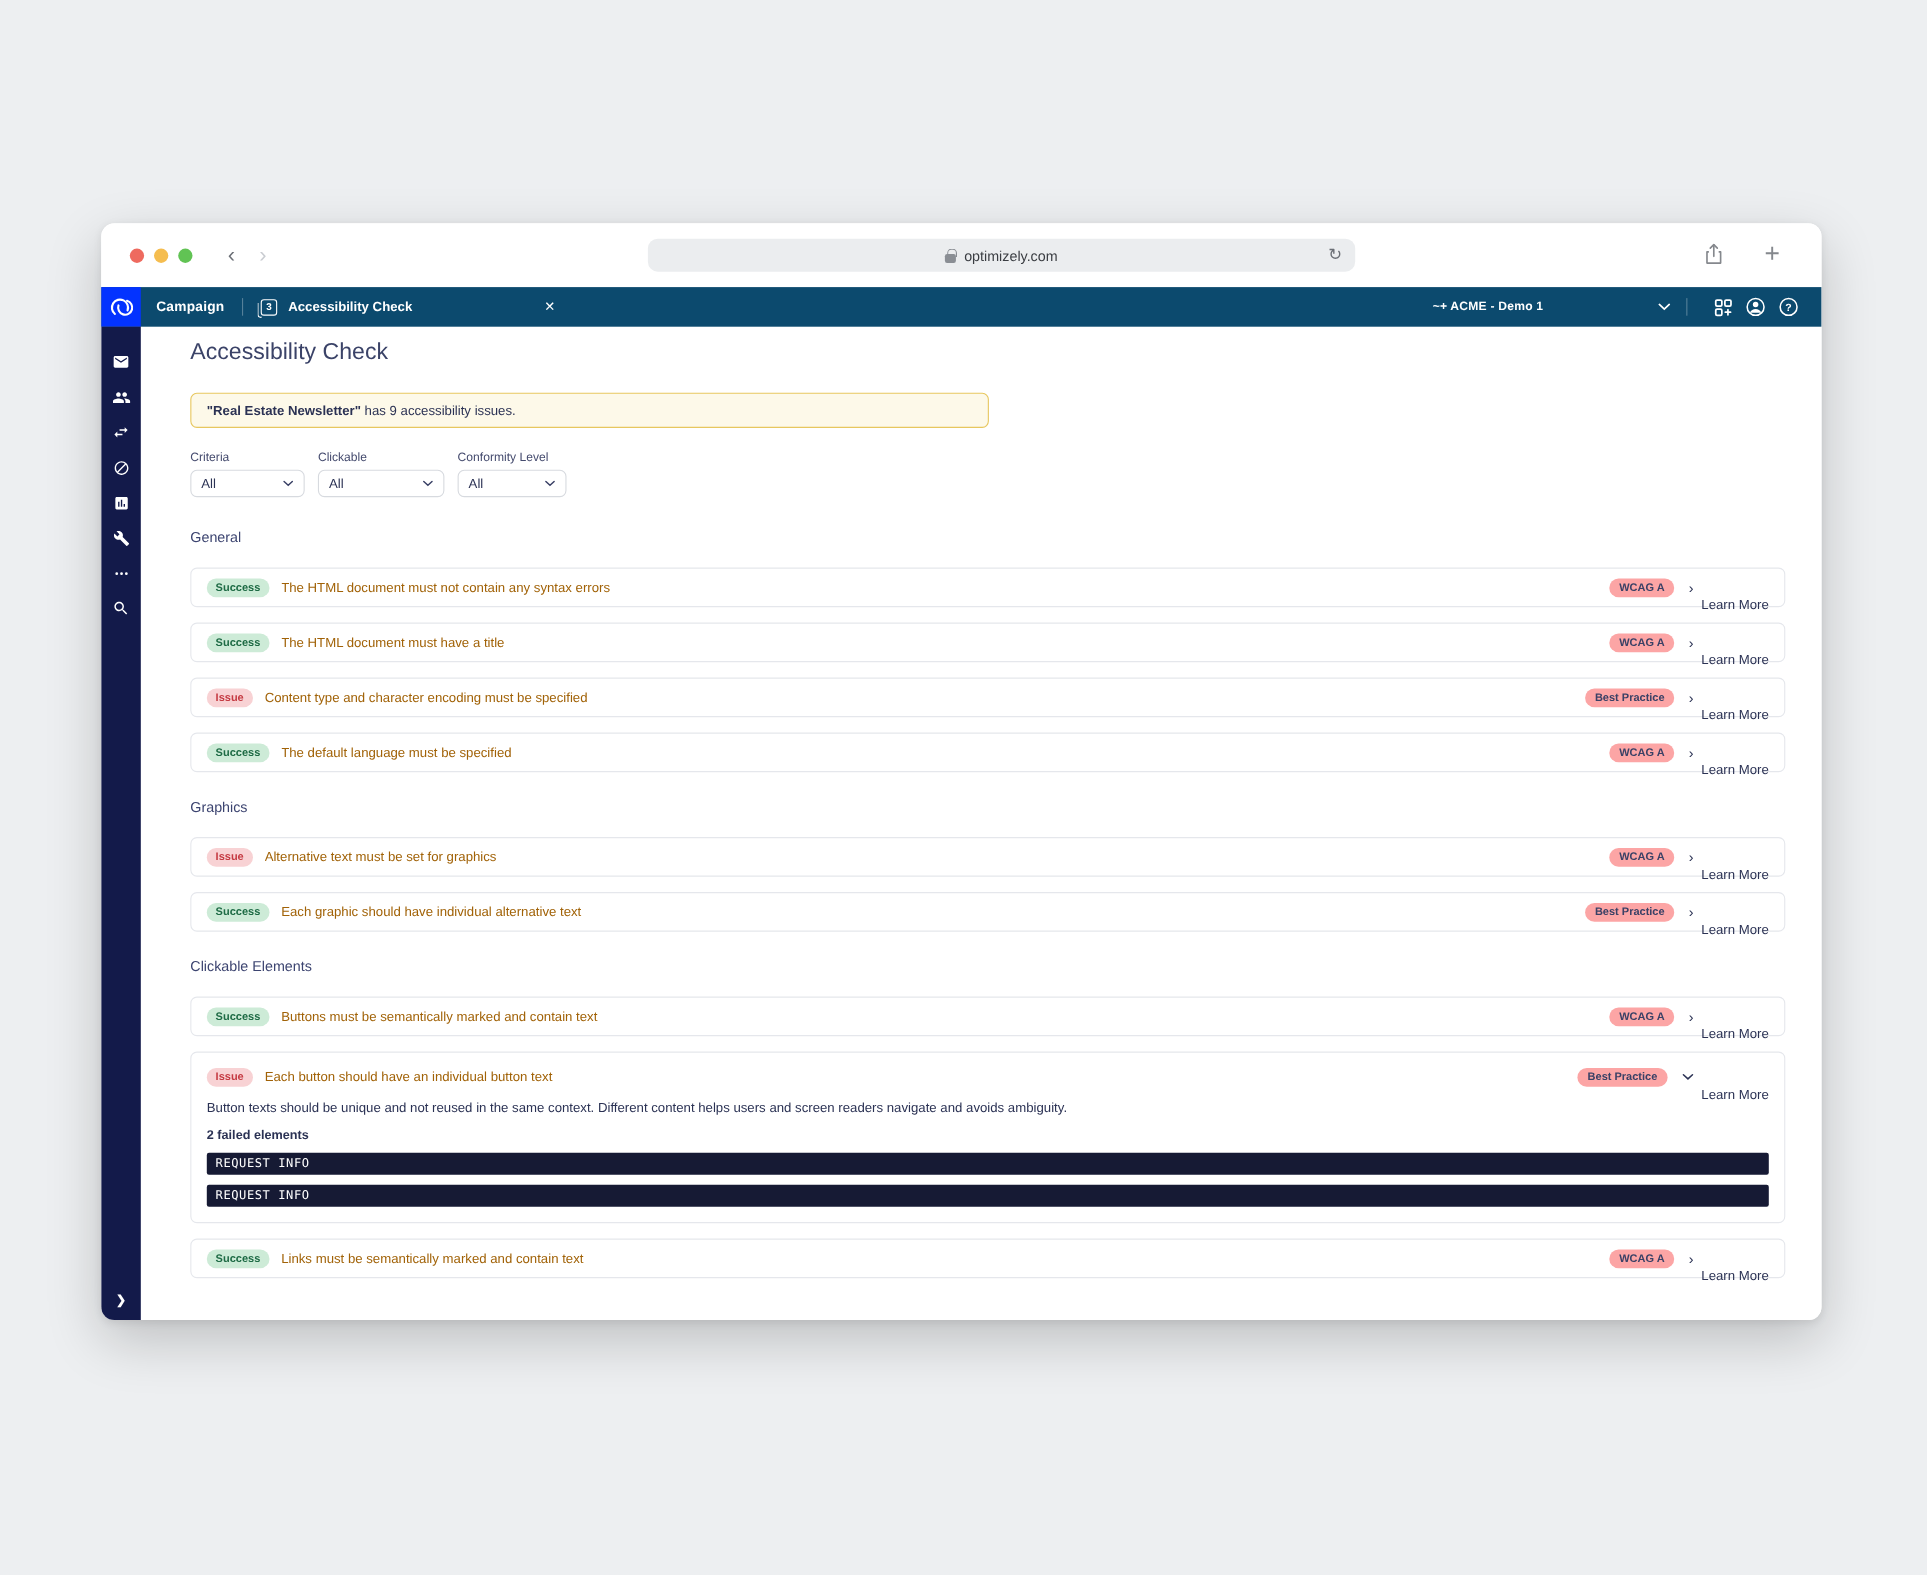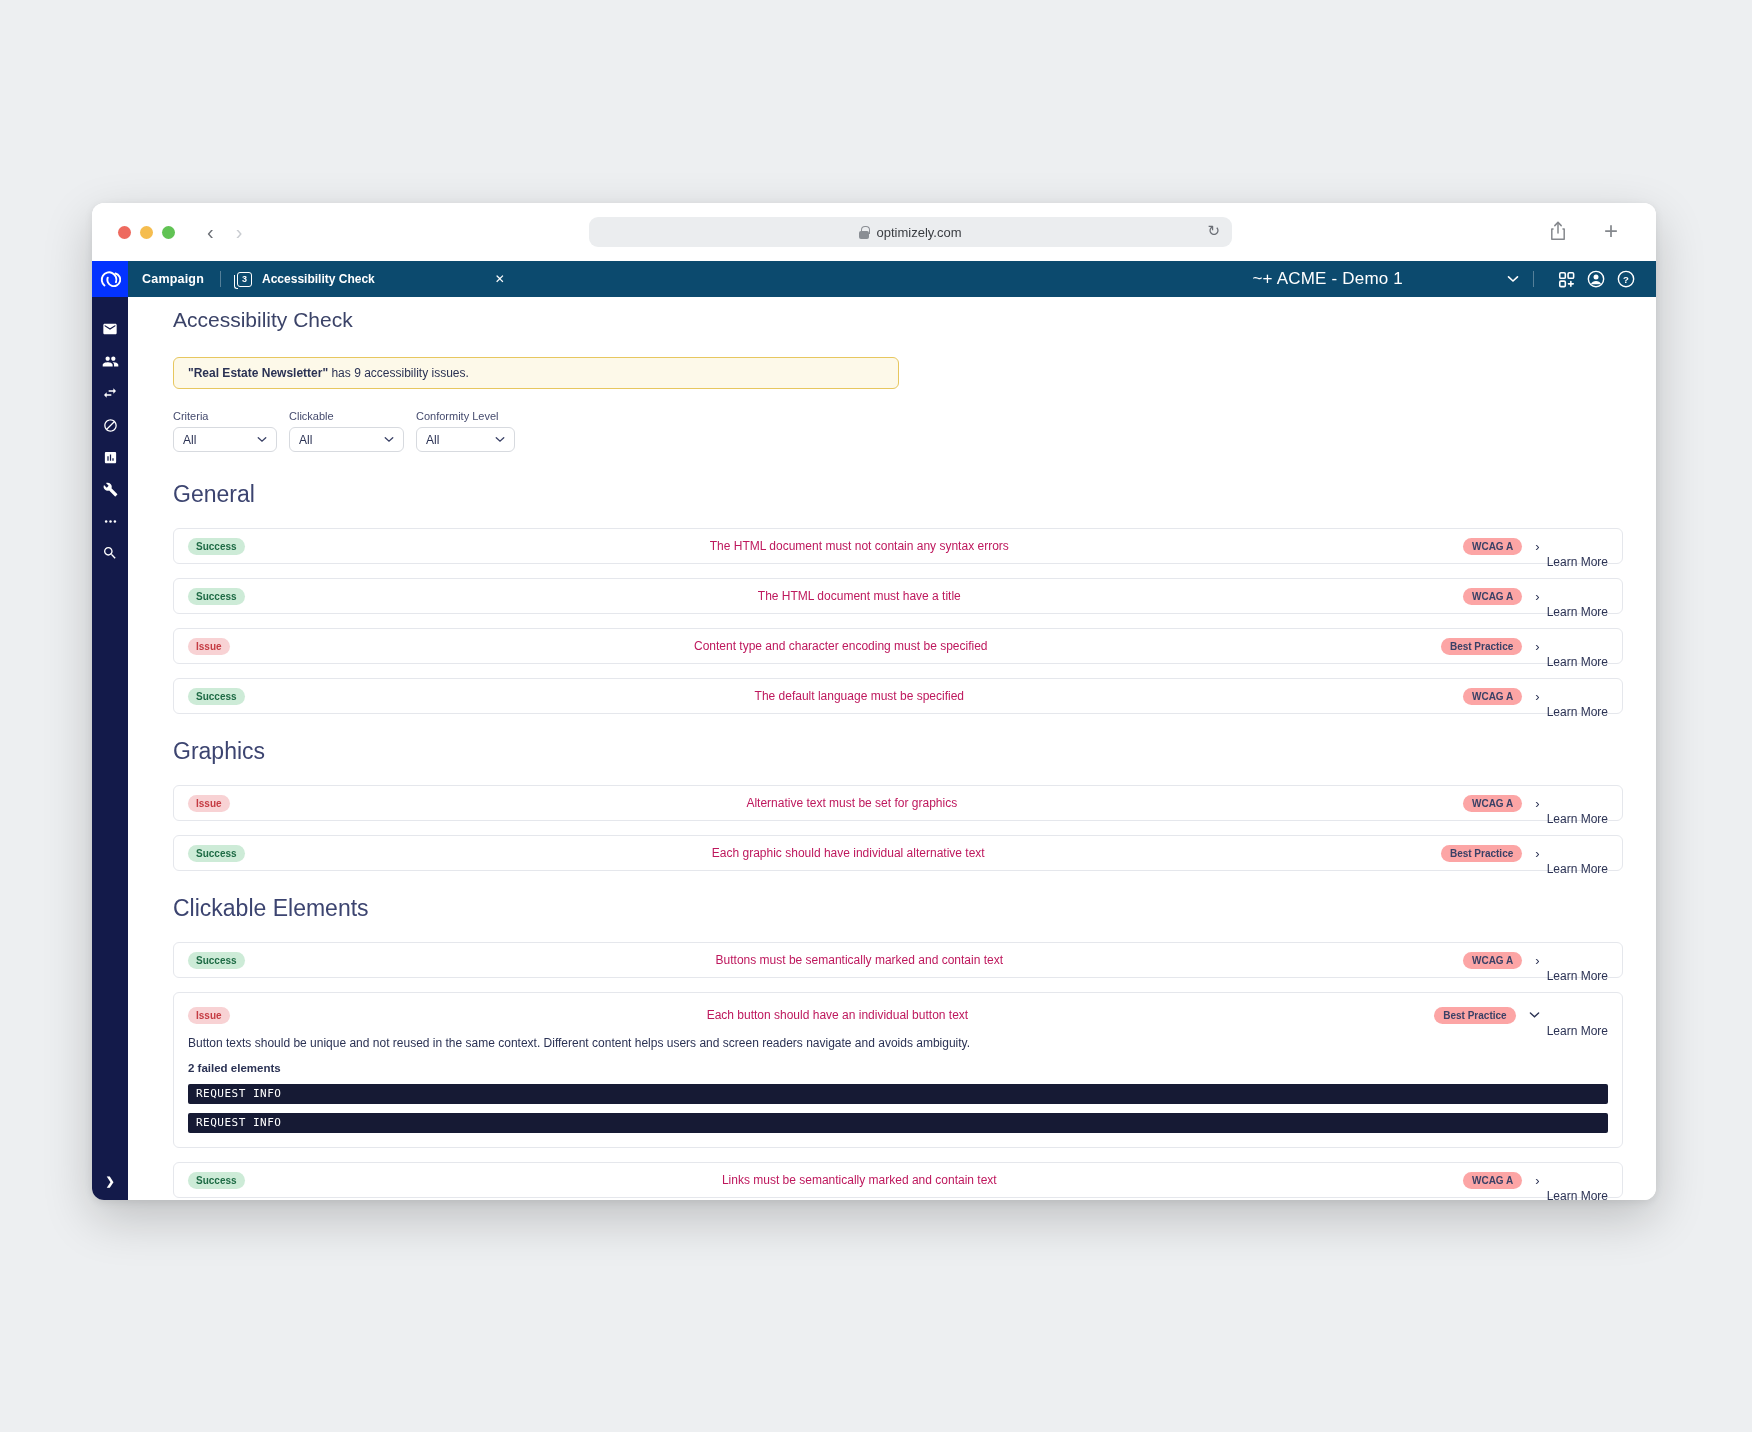--- a/index.html
+++ b/index.html
@@ -44,46 +44,46 @@
   .appbar { height:36px; flex:0 0 36px; background:#0c4a6e; display:flex; align-items:center; color:#fff; position:relative; }
   .logo-sq { width:36px; height:36px; background:#0333ff; display:flex; align-items:center; justify-content:center; flex:0 0 36px; }
   .product { font-size:12.5px; font-weight:700; margin-left:14px; letter-spacing:.2px; }
   .vdivider { width:1px; height:16px; background:rgba(255,255,255,.3); margin:0 16px; }
   .tab { display:flex; align-items:center; gap:10px; }
   .tab-icn { width:15px; height:15px; border:1.3px solid #fff; border-radius:3px; font-size:9px; font-weight:700; display:flex; align-items:center; justify-content:center; position:relative; }
   .tab-icn::before{ content:""; position:absolute; left:-4px; top:2px; width:3px; height:13px; border-left:1.3px solid #fff; border-bottom:1.3px solid #fff; border-radius:0 0 0 3px; }
   .tab-label { font-size:12px; font-weight:600; }
   .tab-close { margin-left:120px; font-size:12px; color:#fff; cursor:pointer; }
   .appbar-right { position:absolute; right:18px; display:flex; align-items:center; }
-  .account-name { font-size:17px; font-weight:400; letter-spacing:.2px; }
+  .account-name { font-size:11px; font-weight:700; letter-spacing:.2px; }
   .acc-chev { margin-left:104px; display:flex; }
   .appbar-right .vdivider{ margin:0 14px; }
   .abicon { display:flex; align-items:center; justify-content:center; width:24px; height:24px; margin-left:6px; }
   
   .bodyrow { flex:1; display:flex; min-height:0; }
   .sidebar { width:36px; flex:0 0 36px; background:#131a4a; display:flex; flex-direction:column; align-items:center; padding-top:16px; position:relative; }
   .sb-icn { width:36px; height:32px; display:flex; align-items:center; justify-content:center; color:#fff; }
   .sb-bottom { position:absolute; bottom:12px; left:0; width:36px; text-align:center; color:#fff; font-size:11px; font-weight:700; }
   
   .content { flex:1; background:#fff; padding:8px 33px 0 45px; overflow:hidden; }
   .page-title { font-size:21px; line-height:30px; font-weight:500; color:#3b4368; }
   .alert { margin-top:22px; width:726px; background:#fdf9e9; border:1px solid #e7c75f; border-radius:6px; padding:8px 14px; font-size:12px; color:#2b3254; }
   .alert b { font-weight:700; }
   .filters { margin-top:21px; display:flex; gap:12px; }
   .filter label { display:block; font-size:11px; color:#454b6e; margin-bottom:5px; }
   .selectbox { height:25px; border:1px solid #d7dadf; border-radius:6px; display:flex; align-items:center; justify-content:space-between; padding:0 9px; font-size:12px; color:#2b3254; background:#fff; cursor:pointer; }
   .selectbox .schev { color:#3a4166; }
   .w-criteria{width:104px;} .w-categories{width:115px;} .w-conformity{width:99px;}
-  .section-title { font-size:23px; font-weight:400; color:#3c4470; margin:24px 0 20px; }
+  .section-title { font-size:13px; font-weight:400; color:#3c4470; margin:24px 0 20px; }
   .section-title.first { margin-top:29px; }
   .row { height:36px; border:1px solid #e5e7ec; border-radius:6px; display:flex; align-items:center; padding:0 14px; margin-bottom:14px; background:#fff; }
   .badge { font-size:10px; font-weight:700; padding:3px 8px; border-radius:10px; flex:0 0 auto; }
   .badge.success { background:#cdebd7; color:#1e6b45; }
   .badge.issue { background:#f8d2d4; color:#c53b43; }
-  .row-text { font-size:12px; color:#be185d; margin-left:11px; flex:1 1 auto; white-space:nowrap; overflow:hidden;text-align:center; }
+  .row-text { font-size:12px; color:#a16207; margin-left:11px; flex:1 1 auto; white-space:nowrap; overflow:hidden; }
   .tagpill { font-size:10px; font-weight:700; background:#fca5a5; color:#3a4166; padding:3px 9px; border-radius:10px; margin-right:13px; flex:0 0 auto; }
   .rowchev { font-size:13px; color:#2b3254; margin-right:7px; line-height:1; flex:0 0 auto; }
   .learnmore { font-size:12px; color:#2b3254; flex:0 0 auto; cursor:pointer;margin-top:32px; }
   
   .card { border:1px solid #e5e7ec; border-radius:6px; padding:12px 14px 14px; margin-bottom:14px; }
   .card-head { display:flex; align-items:center; height:20px; }
   .card-desc { font-size:12px; color:#2b3254; margin-top:11px; }
   .failed-label { font-size:11.5px; font-weight:700; color:#2b3254; margin-top:12px; }
   .codebar { margin-top:10px; height:20px; background:#161a34; border-radius:2px; color:#fff; font-family:"DejaVu Sans Mono", monospace; font-size:11px; line-height:20px; padding:0 8px; letter-spacing:.5px; }
   .codebar + .codebar { margin-top:9px; }

